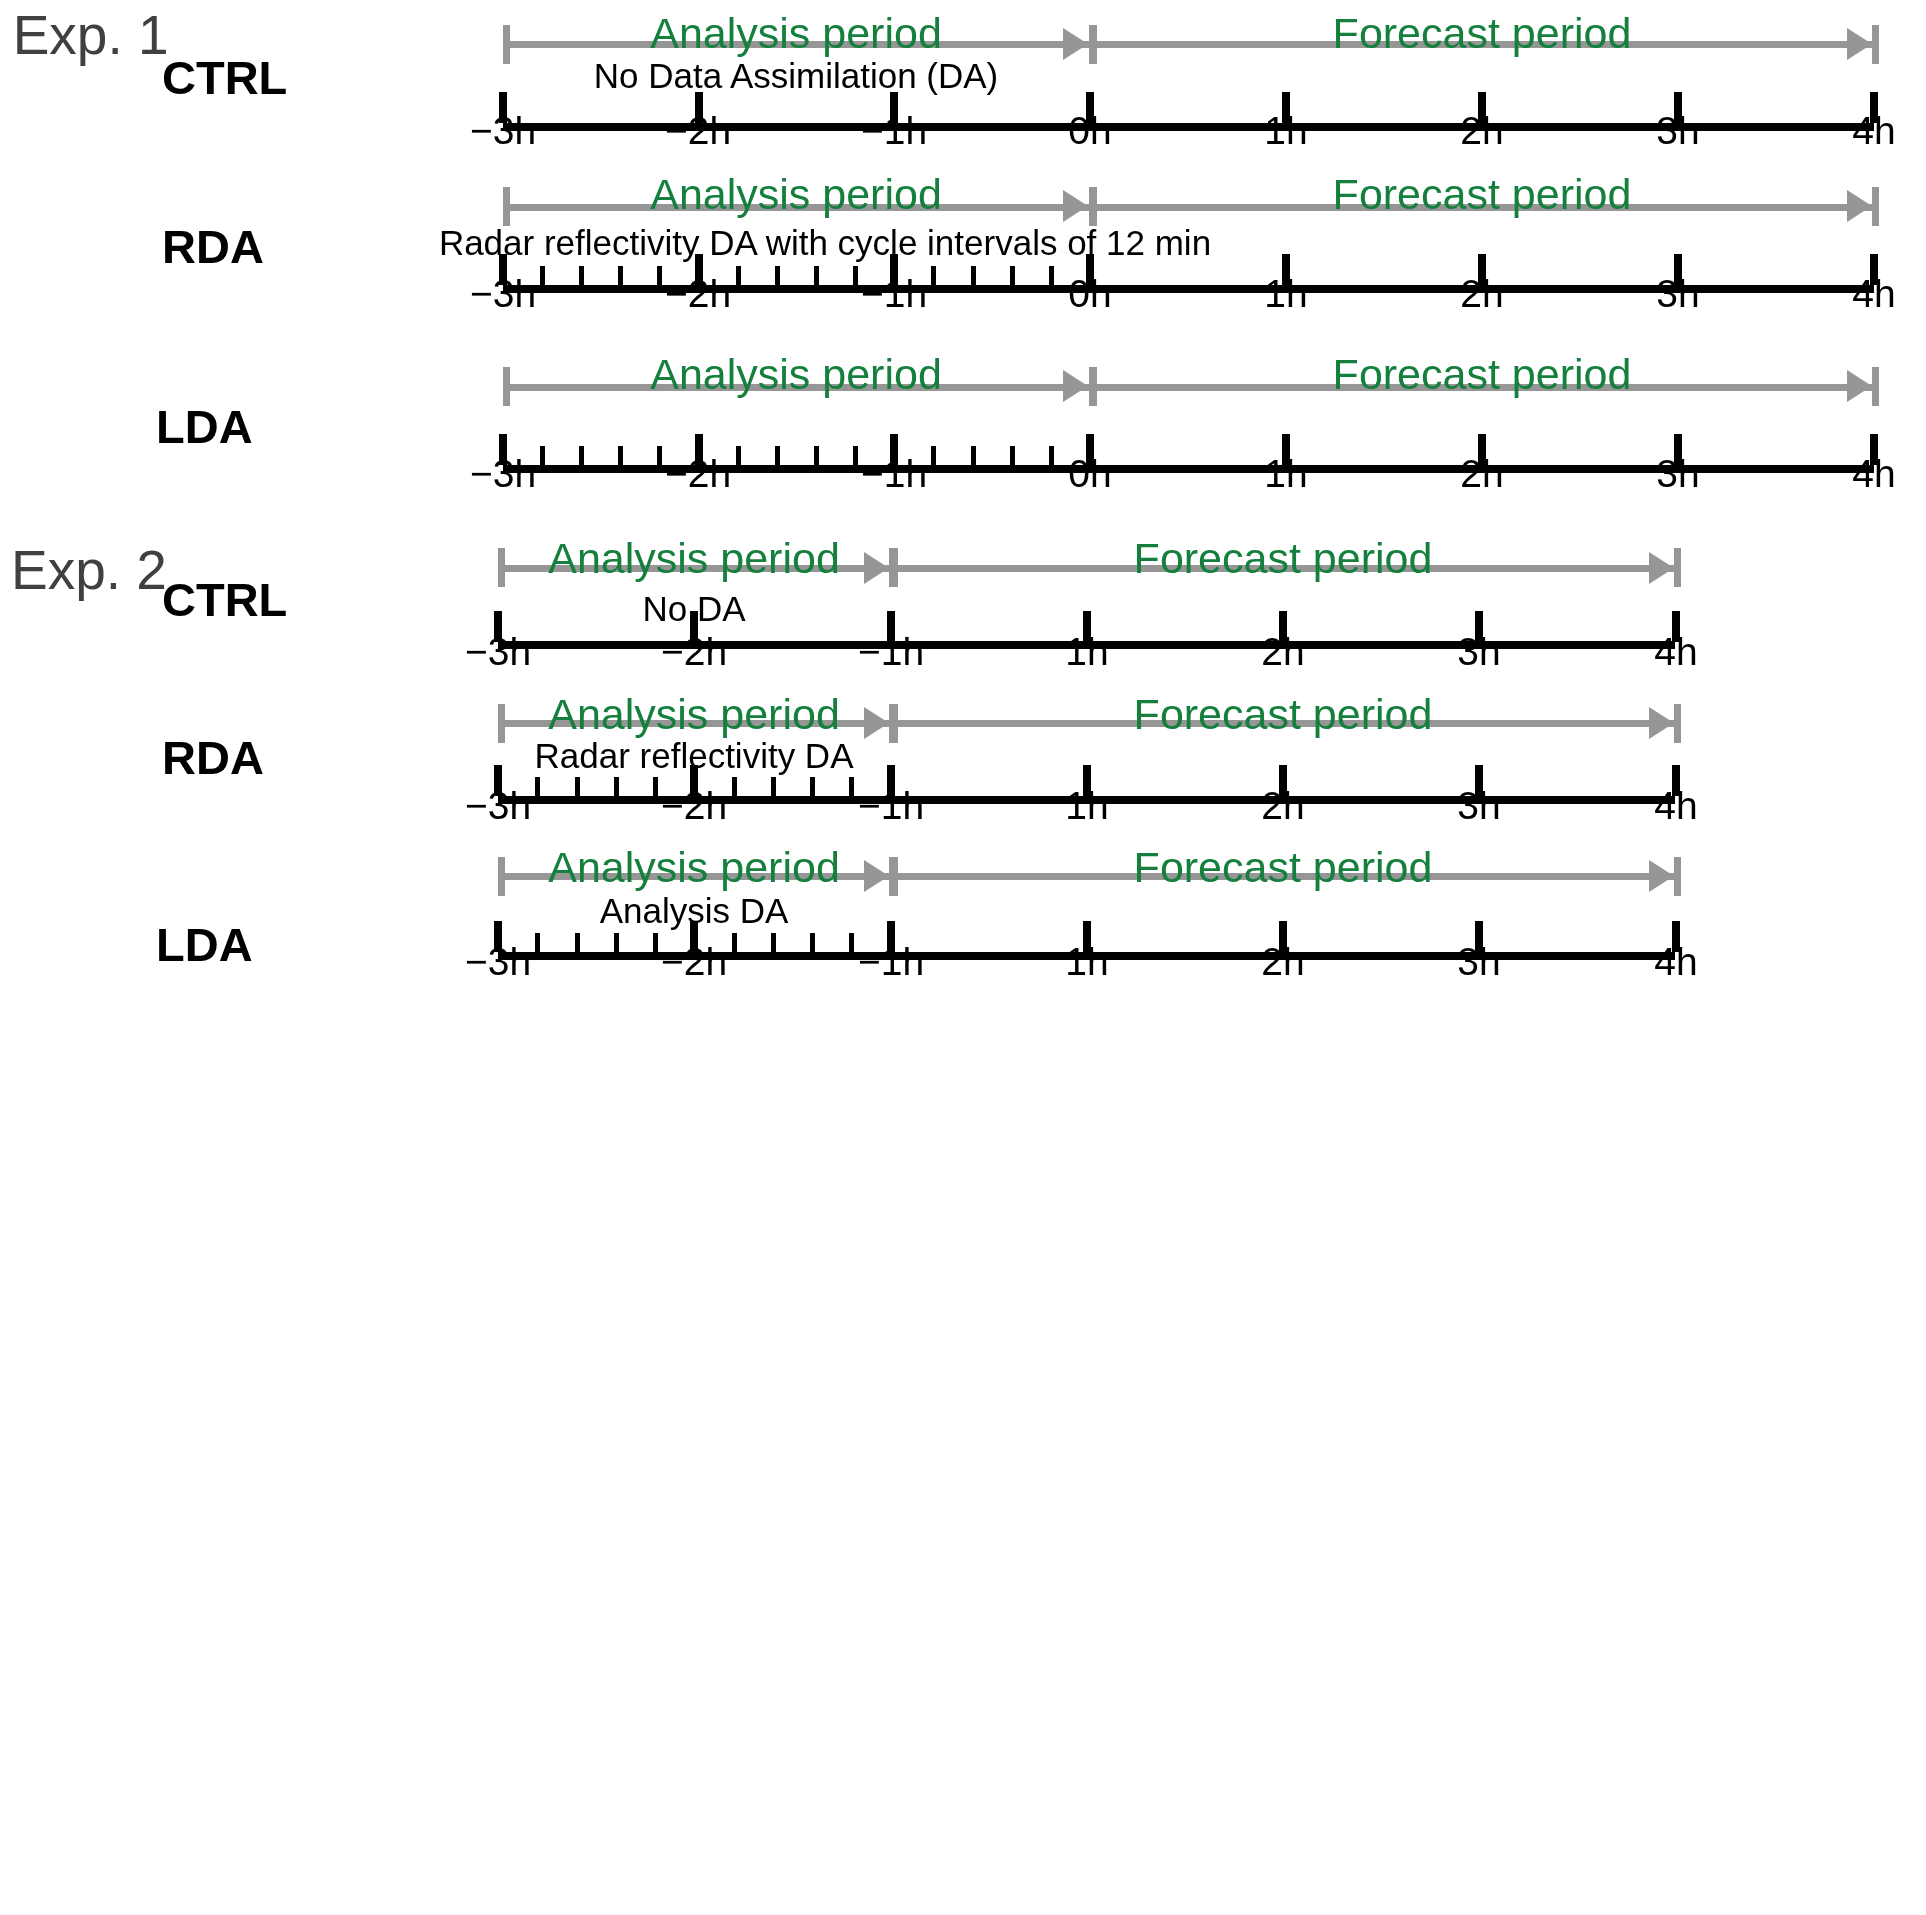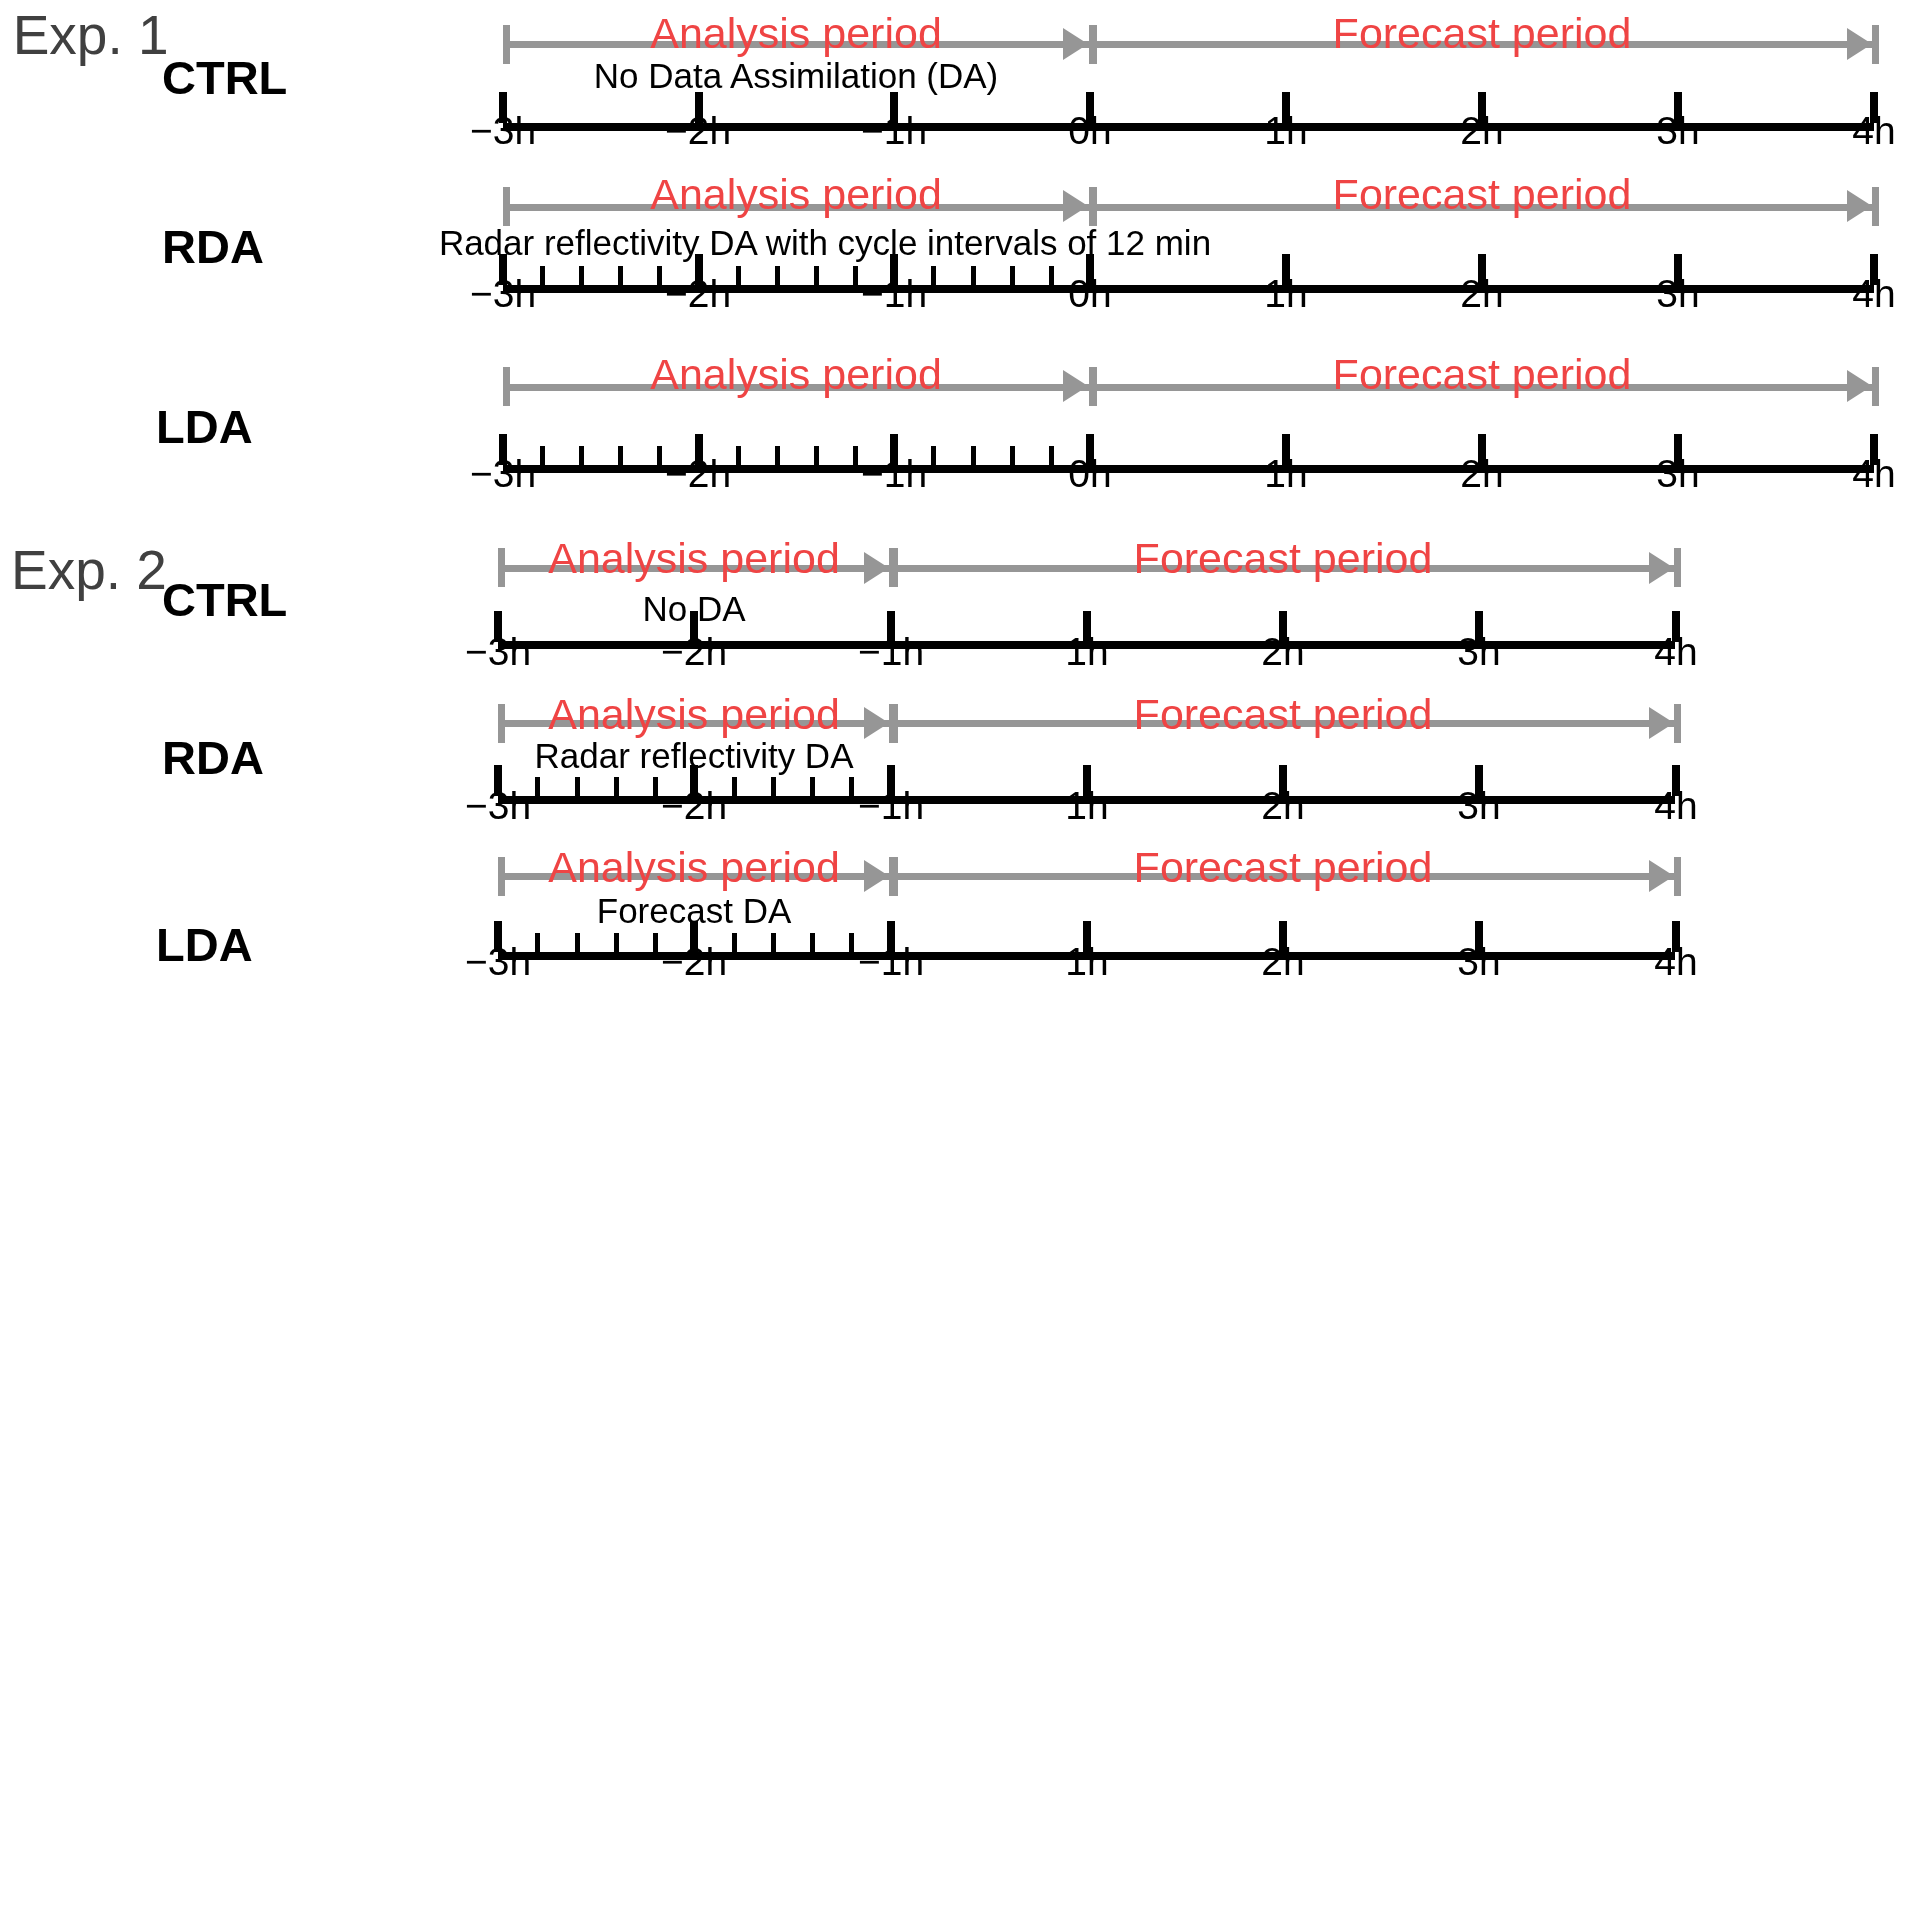--- a/index.html
+++ b/index.html
@@ -30,21 +30,21 @@
     position: absolute;
     font-size: 47px;
     font-weight: 700;
     color: #000000;
     white-space: nowrap;
   }
   .period-label {
     position: absolute;
     font-size: 43px;
     font-weight: 400;
-    color: #ef4444;
+    color: #15803d;
     white-space: nowrap;
     text-align: center;
     transform: translateX(-50%);
   }
   .da-note {
     position: absolute;
     font-size: 35px;
     font-weight: 400;
     color: #000000;
     white-space: nowrap;
@@ -278,21 +278,21 @@
     <div class="arrow-cap" style="left: 498px; top: 857px; height: 39px;"></div>
     <div class="arrow-shaft" style="left: 498px; top: 873px; width: 392px;"></div>
     <div class="arrow-head" style="left: 864px; top: 860px;"></div>
     <div class="arrow-cap" style="left: 889px; top: 857px; height: 39px;"></div>
     <div class="arrow-cap" style="left: 891px; top: 857px; height: 39px;"></div>
     <div class="arrow-shaft" style="left: 891px; top: 873px; width: 785px;"></div>
     <div class="arrow-head" style="left: 1649px; top: 860px;"></div>
     <div class="arrow-cap" style="left: 1674px; top: 857px; height: 39px;"></div>
     <div class="period-label" style="left: 694px; top: 843px;">Analysis period</div>
     <div class="period-label" style="left: 1283px; top: 843px;">Forecast period</div>
-    <div class="da-note" style="left: 694px; top: 891px;">Forecast DA</div>
+    <div class="da-note" style="left: 694px; top: 891px;">Analysis DA</div>
     <div class="axis-base" style="left: 498px; top: 952px; width: 1177px;"></div>
     <div class="axis-major" style="left: 494px; top: 921px; height: 30.5px;"></div>
     <div class="tick-label" style="left: 498px; top: 940px;">−3h</div>
     <div class="axis-major" style="left: 690px; top: 921px; height: 30.5px;"></div>
     <div class="tick-label" style="left: 694px; top: 940px;">−2h</div>
     <div class="axis-major" style="left: 887px; top: 921px; height: 30.5px;"></div>
     <div class="tick-label" style="left: 891px; top: 940px;">−1h</div>
     <div class="axis-major" style="left: 1083px; top: 921px; height: 30.5px;"></div>
     <div class="tick-label" style="left: 1087px; top: 940px;">1h</div>
     <div class="axis-major" style="left: 1279px; top: 921px; height: 30.5px;"></div>

